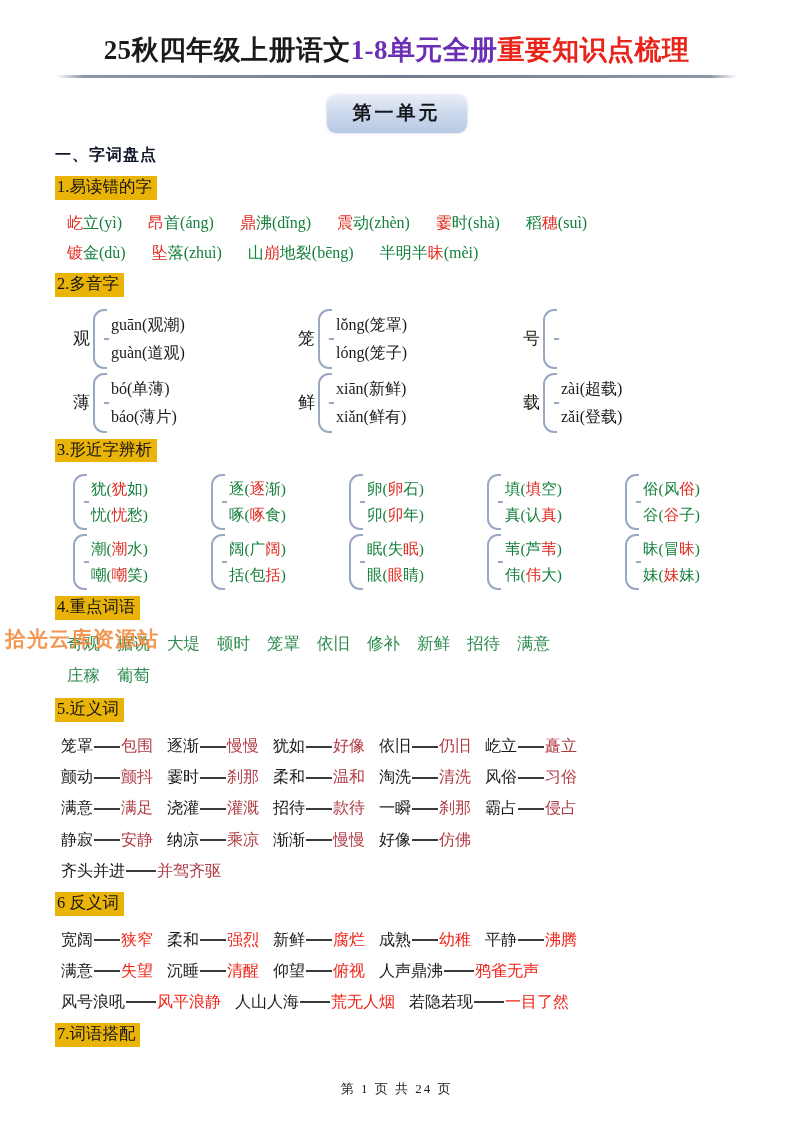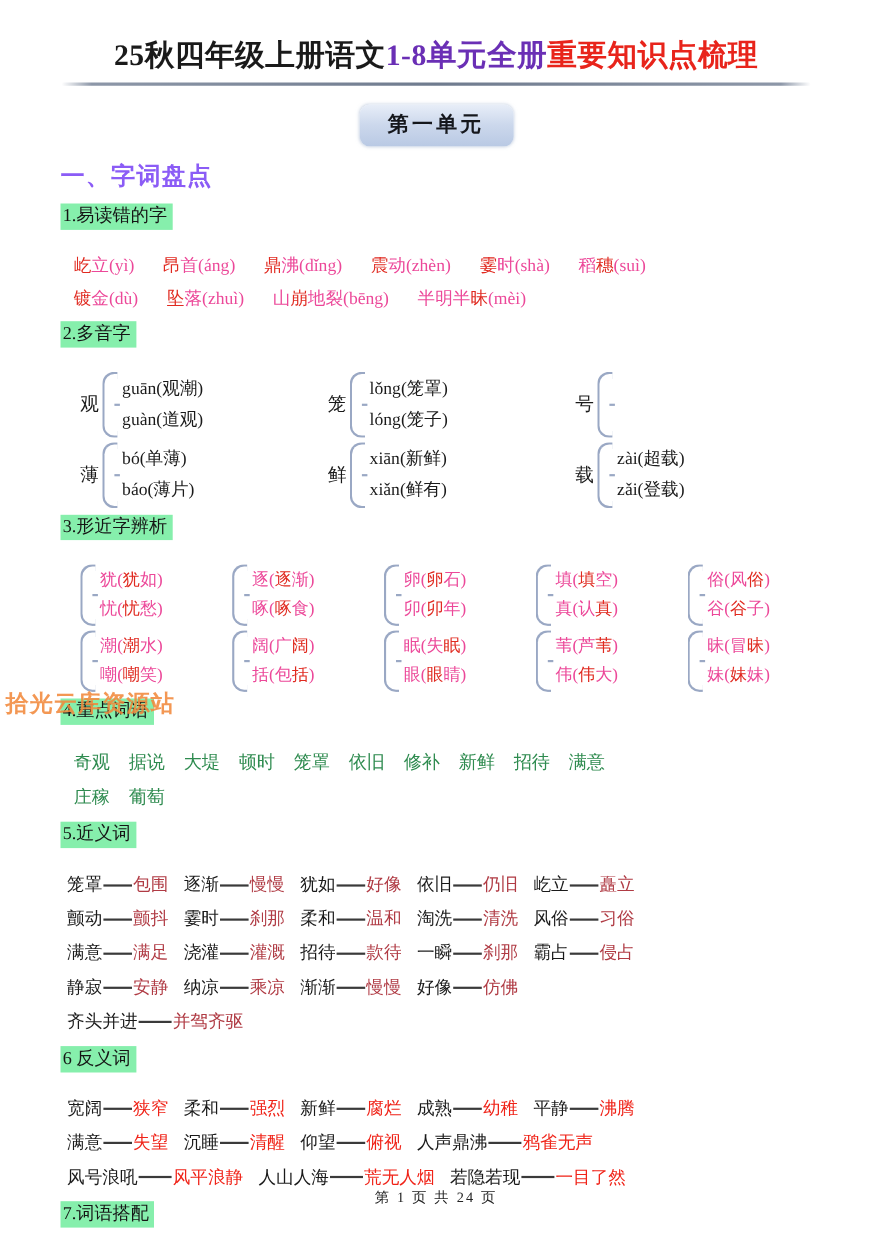--- a/index.html
+++ b/index.html
@@ -63,45 +63,45 @@
     box-shadow: 0 0 3px rgba(150,170,200,0.55);
   }
 
   
   .content {
     padding: 0 30px 0 55px;
     margin-top: 12px;
   }
 
   .h-main {
-    color: #8b5cf6;
+    color: #0f172a;
     font-weight: bold;
-    font-size: 22px;
+    font-size: 16px;
     letter-spacing: 1px;
     margin: 6px 0 4px 0;
   }
   .h-sub {
     display: inline-block;
     font-size: 16.5px;
     color: #151515;
-    background: #86efac;
+    background: #eab308;
     padding: 1px 5px 2px 2px;
-    margin: 6px 0 18px 0;
+    margin: 6px 0 8px 0;
     line-height: 1.25;
   }
 
   
   .row {
     font-size: 16px;
     line-height: 1.85;
     white-space: nowrap;
     color: #1a1a1a;
   }
   .rd { color: #e02a20; }
-  .rk { color: #ec4899; }
+  .rk { color: #15803d; }
 
   
   .pin-row { padding-left: 12px; }
   .pin-item { display: inline-block; margin-right: 26px; }
   .pin-item:last-child { margin-right: 0; }
 
   
   .brace-band {
     display: flex;
     margin-top: 4px;

